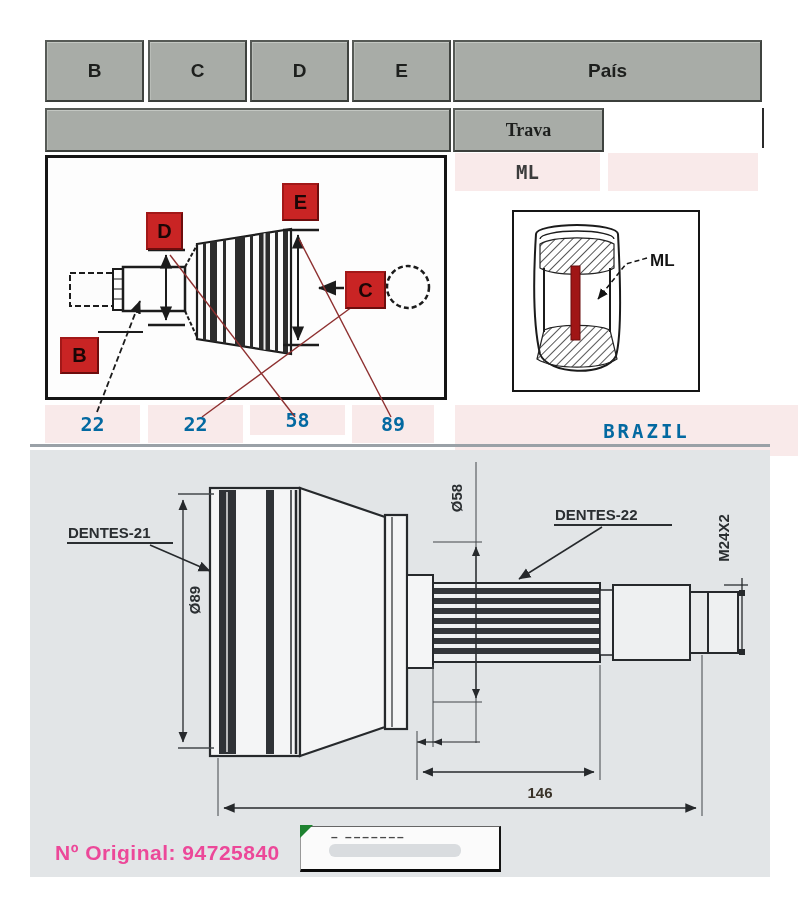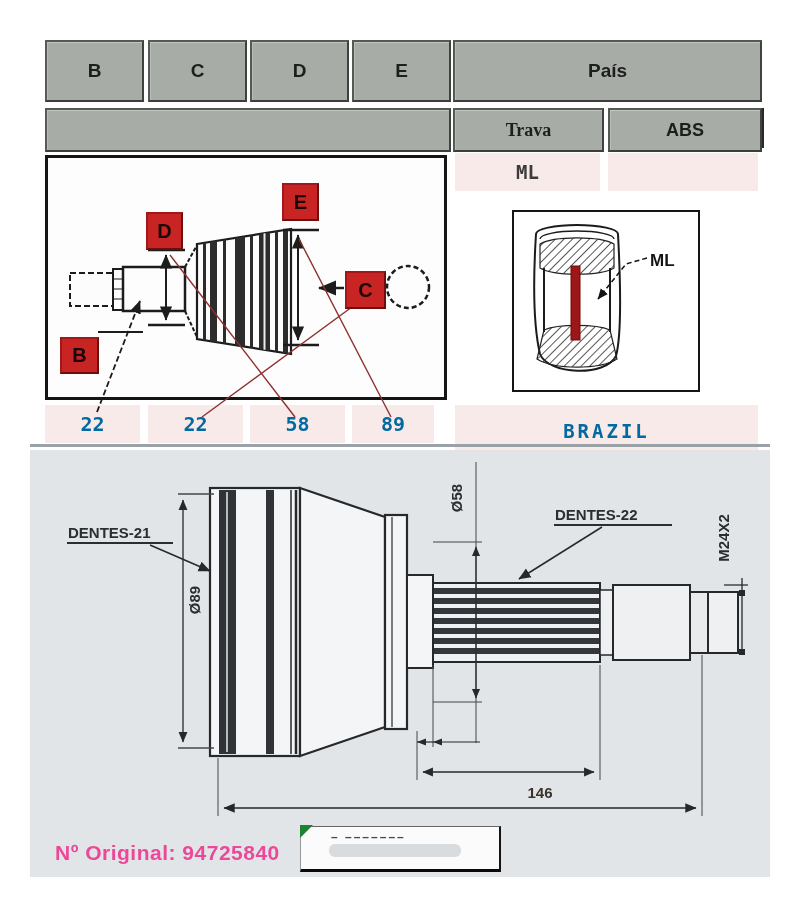--- a/index.html
+++ b/index.html
@@ -42,31 +42,30 @@
 <div id="page">
 
   <div class="gbtn" style="left:45px;top:40px;width:95px;height:58px;">B</div>
   <div class="gbtn" style="left:148px;top:40px;width:95px;height:58px;">C</div>
   <div class="gbtn" style="left:250px;top:40px;width:95px;height:58px;">D</div>
   <div class="gbtn" style="left:352px;top:40px;width:95px;height:58px;">E</div>
   <div class="gbtn" style="left:453px;top:40px;width:305px;height:58px;">País</div>
 
   <div class="gbtn" style="left:45px;top:108px;width:402px;height:40px;"></div>
   <div class="gbtn" style="left:453px;top:108px;width:147px;height:40px;font-size:18px;font-family:Liberation Serif, serif;">Trava</div>
-  <div class="gbtn" style="left:608px;top:108px;width:150px;height:40px;font-size:18px;">ABS</div>
   <div class="vline-dark" style="left:762px;top:108px;height:40px;"></div>
 
   <div class="pcell" style="left:455px;top:153px;width:145px;height:38px;font-size:19px;color:#3c3c3c;">ML</div>
   <div class="pcell" style="left:608px;top:153px;width:150px;height:38px;"></div>
 
   <div class="pcell" style="left:45px;top:405px;width:95px;height:38px;">22</div>
   <div class="pcell" style="left:148px;top:405px;width:95px;height:38px;">22</div>
-  <div class="pcell" style="left:250px;top:405px;width:95px;height:38px;">58</div>
+  <div class="pcell" style="left:250px;top:405px;width:95px;height:30px;">58</div>
   <div class="pcell" style="left:352px;top:405px;width:82px;height:38px;">89</div>
-  <div class="pcell" style="left:455px;top:405px;width:303px;height:51px;font-size:19px;letter-spacing:3px;">BRAZIL</div>
+  <div class="pcell" style="left:455px;top:405px;width:303px;height:51px;font-size:19px;letter-spacing:3px;padding-left:40px;">BRAZIL</div>
 
   <svg class="overlay-svg" style="left:45px;top:155px;" width="402" height="290" viewBox="0 0 402 290">
     <defs>
       <marker id="arrK" viewBox="0 0 10 10" refX="8.5" refY="5" markerWidth="8" markerHeight="8" orient="auto-start-reverse">
         <path d="M0,1.2 L9,5 L0,8.8 z" fill="#1c1c1c"></path>
       </marker>
       <clipPath id="bellClip">
           <polygon points="152,89 246,74 246,199 152,184"></polygon>
         </clipPath>
     </defs>

